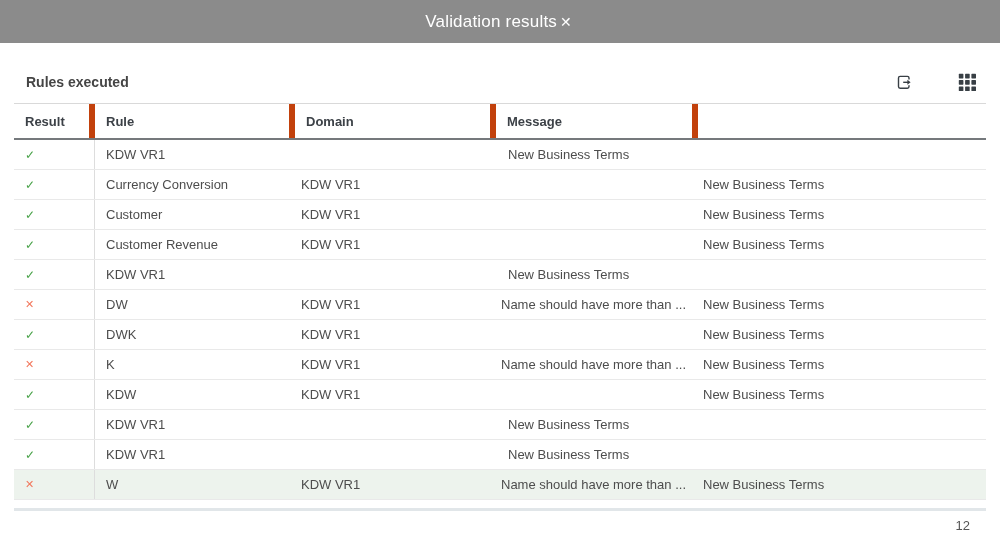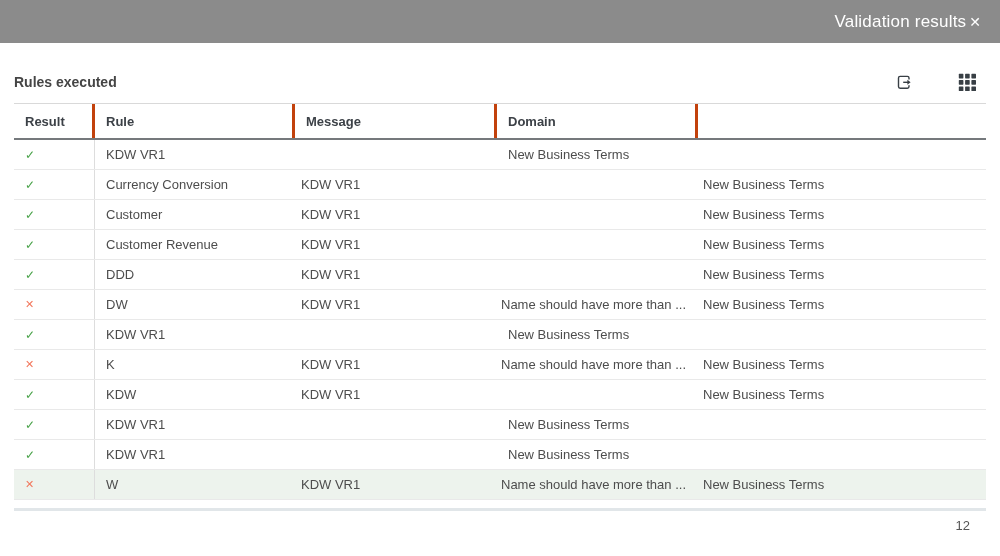--- a/index.html
+++ b/index.html
@@ -4,45 +4,45 @@
 <style>
   html,body{margin:0;padding:0;}
   body{
     width:1000px;height:556px;background:#ffffff;
     font-family:"Liberation Sans",sans-serif;
     -webkit-font-smoothing:antialiased;overflow:hidden;
   }
   
   .titlebar{
     height:43px;background:#8b8b8b;display:flex;align-items:center;
-    justify-content:flex-end;padding:0 16px;box-sizing:border-box;
+    justify-content:center;padding:0 16px;box-sizing:border-box;
   }
   .titlebar .title{color:#ffffff;font-size:17px;letter-spacing:.2px;}
   .close-btn{
     background:none;border:none;color:#ffffff;font-size:14px;line-height:1;
     padding:2px 3px;cursor:pointer;font-family:inherit;
   }
   
   .toolbar-row{
     margin:18px 14px 0;height:42px;display:flex;align-items:center;
     justify-content:space-between;
   }
-  .section-heading{font-size:14px;font-weight:bold;color:#454545;margin:0;}
+  .section-heading{font-size:14px;font-weight:bold;color:#454545;margin:12px;}
   .icons{display:flex;align-items:center;gap:44px;margin-right:9px;}
   .icon-btn{background:none;border:none;padding:0;cursor:pointer;height:19px;}
   
   .table{margin:0 14px;}
   .thead{
     display:flex;height:37px;box-sizing:border-box;
     border-top:1px solid #d9d9d9;border-bottom:2px solid #75797c;
   }
   .th{
     display:flex;align-items:center;height:100%;box-sizing:border-box;
     font-size:13px;font-weight:bold;color:#3c4147;padding-left:11px;
-    border-right:3px solid #c2410c;white-space:nowrap;overflow:hidden;cursor:pointer;
+    border-right:6px solid #c2410c;white-space:nowrap;overflow:hidden;cursor:pointer;
   }
   .th.col-extra{border-right:none;cursor:default;}
   .tr{
     display:flex;height:30px;box-sizing:border-box;
     border-bottom:1px solid #e9e9e9;background:#ffffff;
   }
   .tr.hl{background:#edf3ed;}
   .td{
     display:flex;align-items:center;height:100%;box-sizing:border-box;
     font-size:13px;color:#4d4d4d;padding-left:11px;
@@ -102,22 +102,22 @@
           </svg>
         </span>
       </button>
     </div>
   </div>
 
   <div class="table">
     <div class="thead">
       <div class="th col-result">Result</div>
       <div class="th col-rule">Rule</div>
+      <div class="th col-domain">Domain</div>
       <div class="th col-message">Message</div>
-      <div class="th col-domain">Domain</div>
       <div class="th col-extra"></div>
     </div>
     <div class="tbody">
         <div class="tr">
           <div class="td col-result">
             <span class="pass">✓</span>
           </div>
           <div class="td col-rule">KDW VR1</div>
           <div class="td col-message"></div>
           <div class="td col-domain">New Business Terms</div>
@@ -150,40 +150,40 @@
           <div class="td col-asset">Customer Revenue</div>
           <div class="td col-rule">KDW VR1</div>
           <div class="td col-message"></div>
           <div class="td col-domain">New Business Terms</div>
           <div class="td col-extra"></div>
         </div>
         <div class="tr">
           <div class="td col-result">
             <span class="pass">✓</span>
           </div>
-          <div class="td col-asset">DDD</div>
           <div class="td col-rule">KDW VR1</div>
           <div class="td col-message"></div>
           <div class="td col-domain">New Business Terms</div>
           <div class="td col-extra"></div>
         </div>
         <div class="tr">
           <div class="td col-result">
             <span class="fail">✕</span>
           </div>
           <div class="td col-asset">DW</div>
           <div class="td col-rule">KDW VR1</div>
           <div class="td col-message">Name should have more than ...</div>
           <div class="td col-domain">New Business Terms</div>
           <div class="td col-extra"></div>
         </div>
         <div class="tr">
           <div class="td col-result">
             <span class="pass">✓</span>
           </div>
+          <div class="td col-asset">DWK</div>
           <div class="td col-rule">KDW VR1</div>
           <div class="td col-message"></div>
           <div class="td col-domain">New Business Terms</div>
           <div class="td col-extra"></div>
         </div>
         <div class="tr">
           <div class="td col-result">
             <span class="fail">✕</span>
           </div>
           <div class="td col-asset">K</div>

